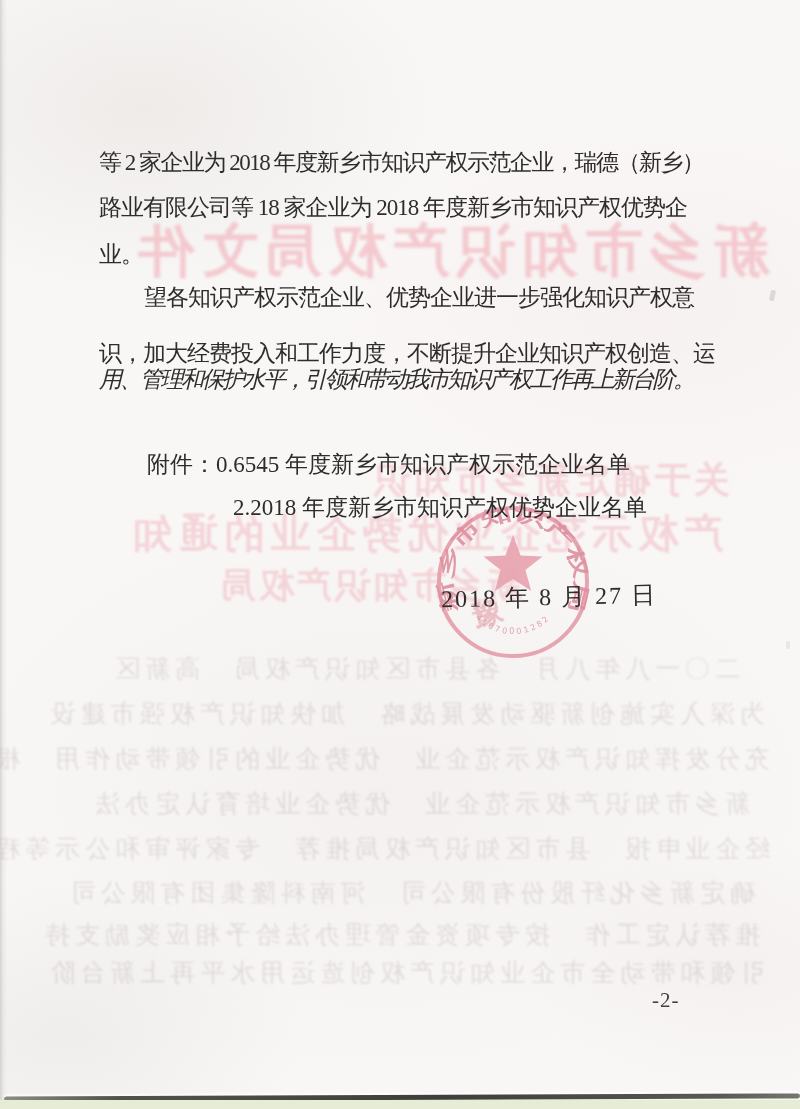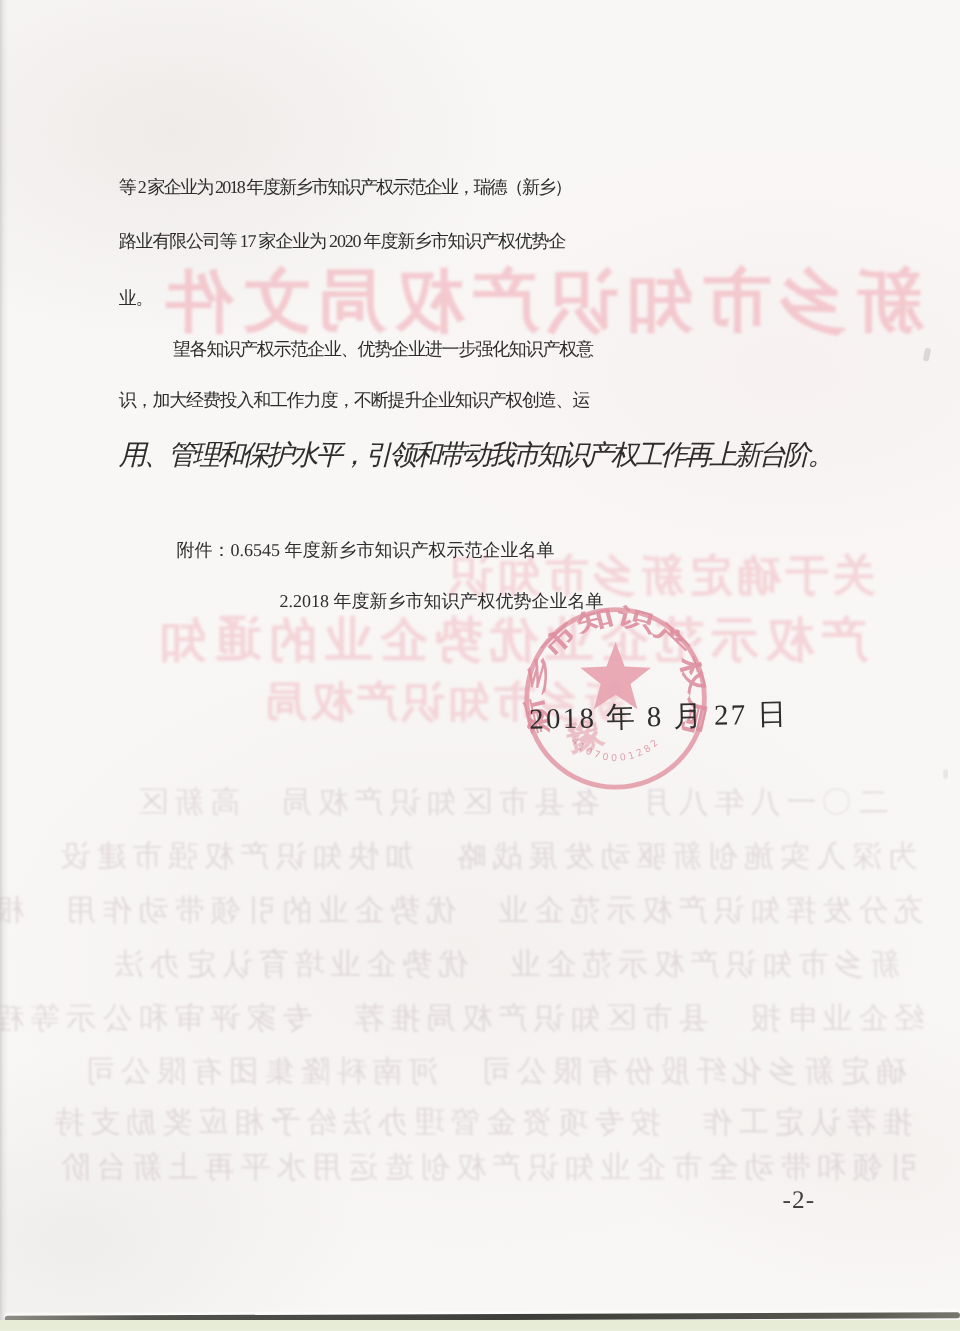--- a/index.html
+++ b/index.html
@@ -49,21 +49,21 @@
   }
   .ghost-title{
     font-weight:bold;color:#efb2bc;opacity:0.50;filter:blur(1.3px);
   }
   .ghost-body{
     font-size:25px;letter-spacing:5px;color:#b9a7b0;opacity:0.34;filter:blur(1.1px);
   }
 
   
   .ink{color:#2e2c2c;}
-  .ln{font-size:15px;letter-spacing:-1px;}
+  .ln{font-size:23px;letter-spacing:-1px;}
   .ln-tight{font-size:23px;letter-spacing:-2.5px;font-style:italic;}
   .date-line{font-size:24px;letter-spacing:2px;transform:rotate(-1.2deg);}
   .page-num{font-size:21px;color:#43413f;letter-spacing:1px;}
 
   
   .seal{position:absolute;left:428px;top:498px;width:168px;height:168px;filter:blur(0.4px);}
   .seal-inner-mark{
     position:absolute;left:472px;top:592px;font-size:31px;font-weight:bold;
     color:rgba(224,148,160,0.55);transform:rotate(-14deg);filter:blur(0.6px);
   }
@@ -102,25 +102,25 @@
     <textPath href="#arcTop" startOffset="50%" text-anchor="middle" textLength="250" lengthAdjust="spacingAndGlyphs">新乡市知识产权局</textPath>
   </text>
   <text font-size="8" fill="#dc9aa8" letter-spacing="2.5" opacity="0.9" font-family="DejaVu Sans, sans-serif">
     <textPath href="#arcBottom" startOffset="50%" text-anchor="middle">41070001282</textPath>
   </text>
 </svg>
 <div class="seal-inner-mark">豫</div>
 
 <div>
   <div class="abs ink ln" style="left:99px;top:147px;letter-spacing:-1.5px;">等 2 家企业为 2018 年度新乡市知识产权示范企业，瑞德（新乡）</div>
-  <div class="abs ink ln" style="left:99px;top:192px;">路业有限公司等 17 家企业为 2020 年度新乡市知识产权优势企</div>
+  <div class="abs ink ln" style="left:99px;top:192px;">路业有限公司等 18 家企业为 2018 年度新乡市知识产权优势企</div>
   <div class="abs ink ln" style="left:99px;top:239px;">业。</div>
 
   <div class="abs ink ln" style="left:144px;top:282px;text-align:center;">望各知识产权示范企业、优势企业进一步强化知识产权意</div>
-  <div class="abs ink ln" style="left:99px;top:324px;">识，加大经费投入和工作力度，不断提升企业知识产权创造、运</div>
+  <div class="abs ink ln" style="left:99px;top:338px;">识，加大经费投入和工作力度，不断提升企业知识产权创造、运</div>
   <div class="abs ink ln-tight" style="left:99px;top:364px;">用、管理和保护水平，引领和带动我市知识产权工作再上新台阶。</div>
 
   <div class="abs ink ln" style="left:147px;top:449px;letter-spacing:0px;">附件：0.6545 年度新乡市知识产权示范企业名单</div>
   <div class="abs ink ln" style="left:213px;top:492px;letter-spacing:0px;margin-left:20px;">2.2018 年度新乡市知识产权优势企业名单</div>
 
   <div class="abs ink date-line" style="left:441px;top:581px;">2018 年 8 月 27 日</div>
 
   <div class="abs page-num" style="left:652px;top:988px;">-2-</div>
 </div>
 

